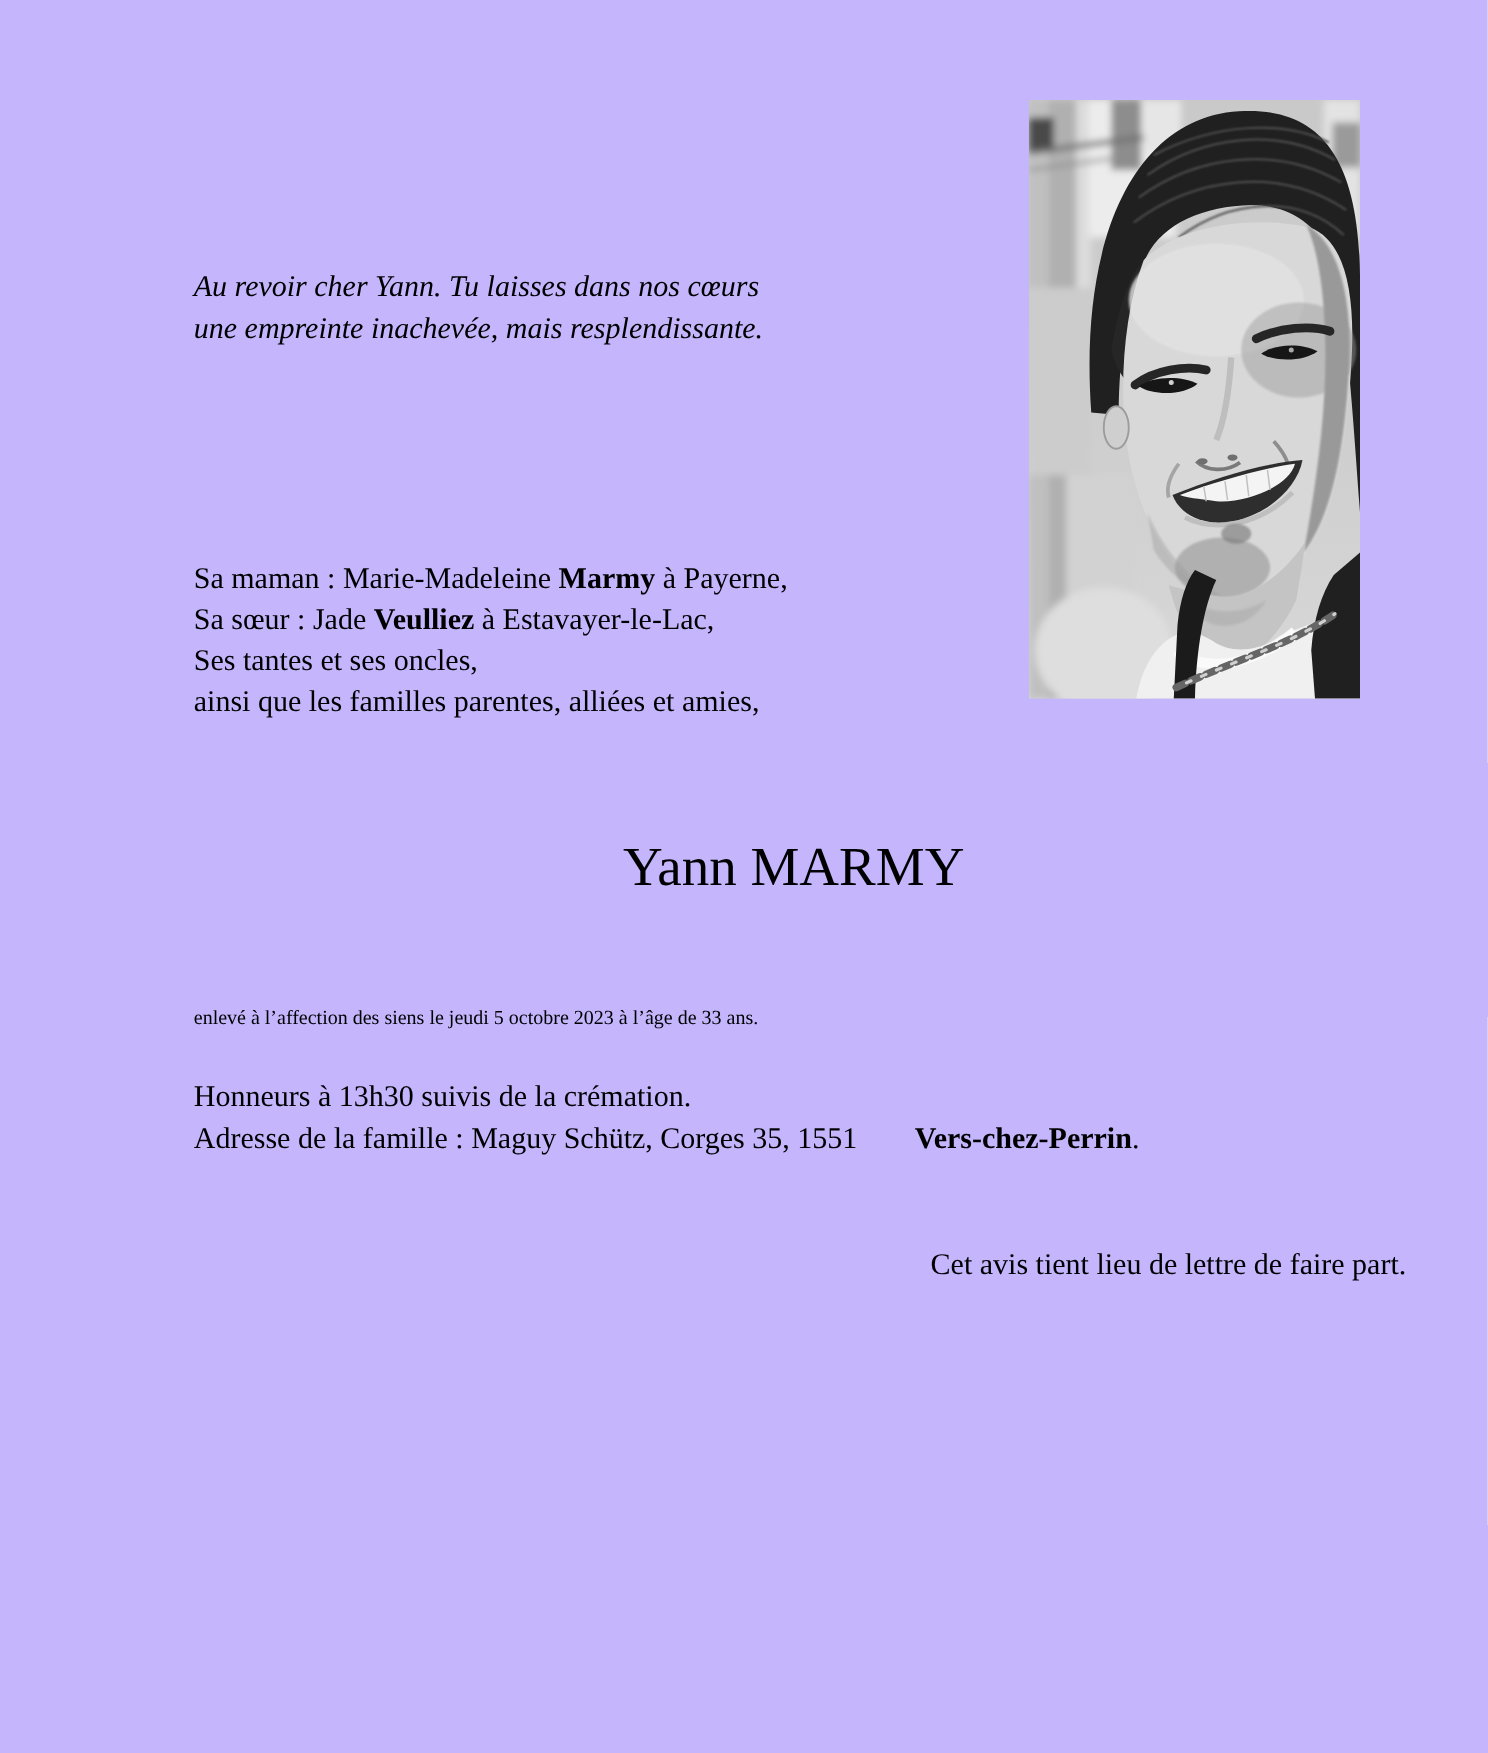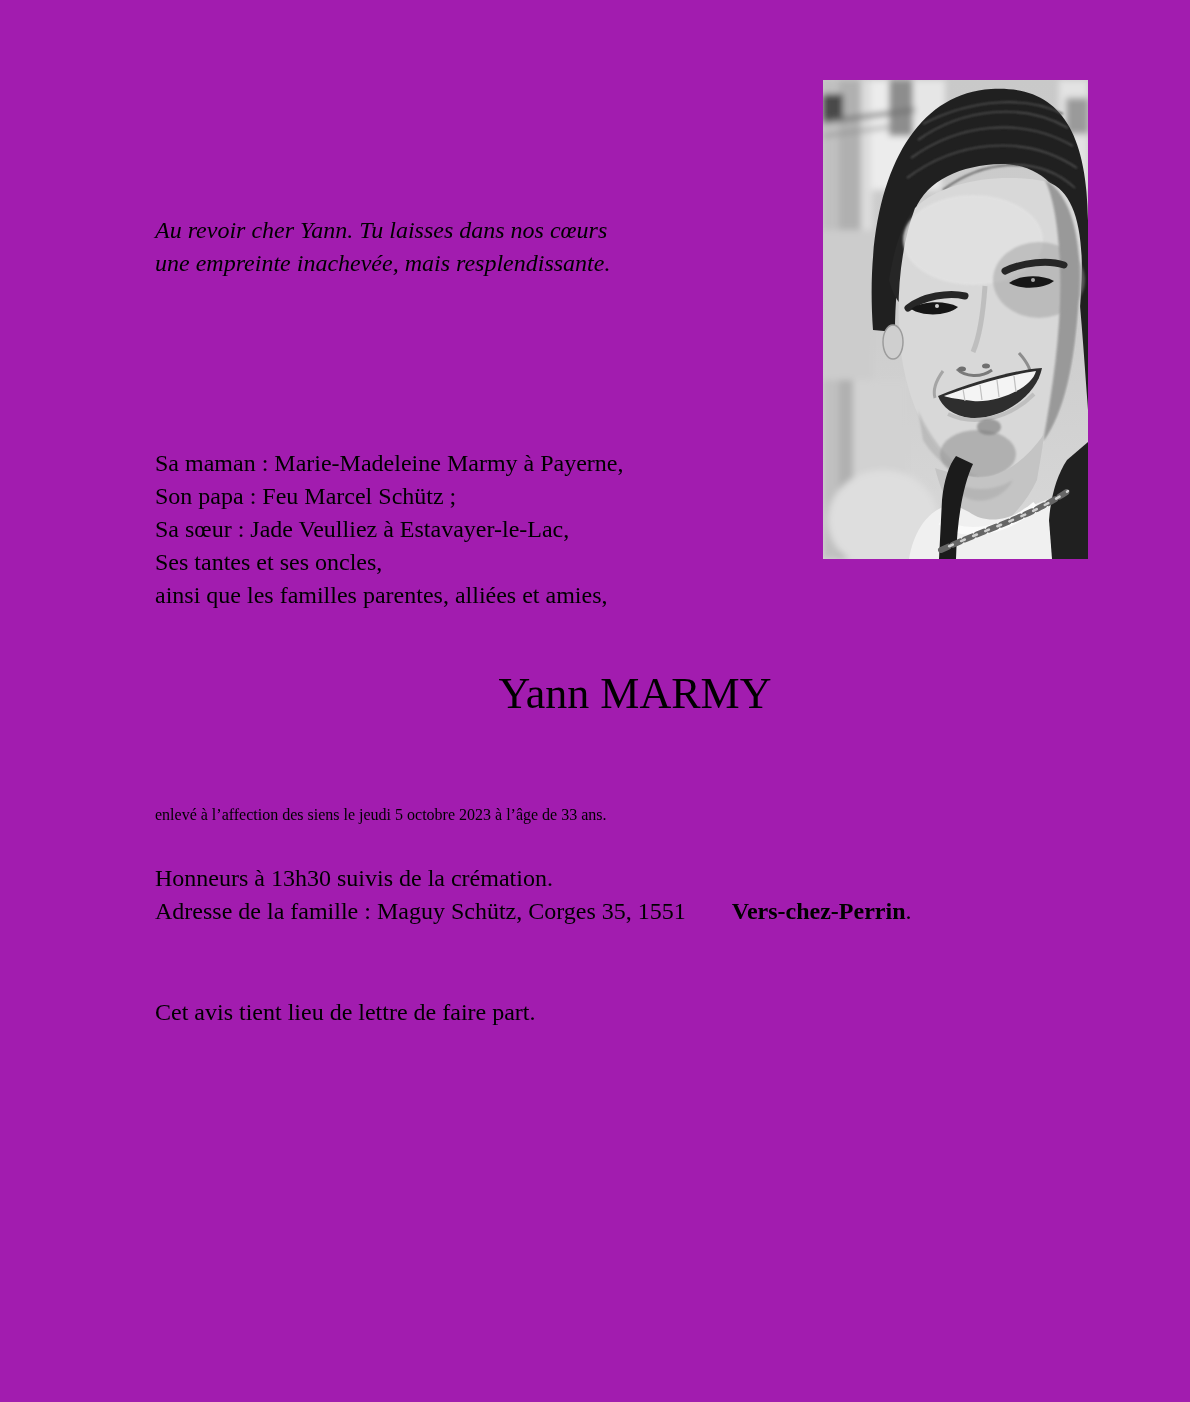--- a/index.html
+++ b/index.html
@@ -4,42 +4,42 @@
 <style>
   html, body { margin: 0; padding: 0; }
   body {
     width: 1190px; height: 1402px;
     background: #ffffff;
     font-family: "Liberation Serif", "DejaVu Serif", serif;
     color: #000000;
     position: relative;
     overflow: hidden;
   }
-  .page { position: absolute; inset: 0; background: #a21caf; }
+  .page { position: absolute; inset: 0; background: #c4b5fd; }
 
   .epitaph {
     position: absolute; left: 155px; top: 214px;
     font-style: italic;
     font-size: 24px; line-height: 33px;
     white-space: nowrap;
   }
 
   .portrait {
     position: absolute; left: 823px; top: 80px;
     width: 265px; height: 479px;
     overflow: hidden;
   }
   .portrait svg { display: block; width: 265px; height: 479px; }
 
   .family-block {
     position: absolute; left: 155px; top: 447px;
     font-size: 24px; line-height: 33px;
     white-space: nowrap;
   }
-  .family-block .b { font-weight: normal; }
+  .family-block .b { font-weight: bold; }
 
   .deceased-name {
     position: absolute; left: 155px; top: 672px; width: 960px;
     text-align: center;
     font-size: 44px; font-weight: normal; line-height: 44px;
     white-space: nowrap;
   }
 
   .passing {
     position: absolute; left: 155px; top: 798px;
@@ -49,21 +49,21 @@
 
   .ceremony-block {
     position: absolute; left: 155px; top: 862px;
     font-size: 24px; line-height: 33px;
     white-space: nowrap;
   }
   .ceremony-block .b { font-weight: bold; margin-left: 40px; }
 
   .closing {
     position: absolute; left: 155px; top: 996px; width: 970px;
-    text-align: left;
+    text-align: right;
     font-size: 24px; line-height: 33px;
     white-space: nowrap;
   }
 </style>
 </head>
 <body>
 
 <div class="page">
 
   <div class="epitaph">
@@ -166,21 +166,20 @@
         <path d="M229,479 L226,440 C228,415 234,395 244,380 L265,362 L265,479 Z" fill="#202020"></path>
 
         <path d="M118,470 C150,455 185,443 212,430 C228,422 238,416 245,411" stroke="#666666" stroke-width="6" fill="none" stroke-dasharray="8 5" stroke-linecap="round"></path>
         <path d="M118,470 C150,455 185,443 212,430 C228,422 238,416 245,411" stroke="#d0d0d0" stroke-width="2.5" fill="none" stroke-dasharray="4 9" stroke-dashoffset="4" stroke-linecap="round"></path>
       </g>
     </svg>
   </div>
 
   <div class="family-block">
     <div><span>Sa maman : Marie-Madeleine </span><span class="b">Marmy</span><span> à Payerne,</span></div>
-    <div><span>Son papa : Feu Marcel </span><span class="b">Schütz</span><span> ;</span></div>
     <div><span>Sa sœur : Jade </span><span class="b">Veulliez</span><span> à Estavayer-le-Lac,</span></div>
     <div>Ses tantes et ses oncles,</div>
     <div>ainsi que les familles parentes, alliées et amies,</div>
   </div>
 
   <div class="deceased-name">Yann MARMY</div>
 
   <div class="passing">enlevé à l’affection des siens le jeudi 5 octobre 2023 à l’âge de 33 ans.</div>
 
   <div class="ceremony-block">

